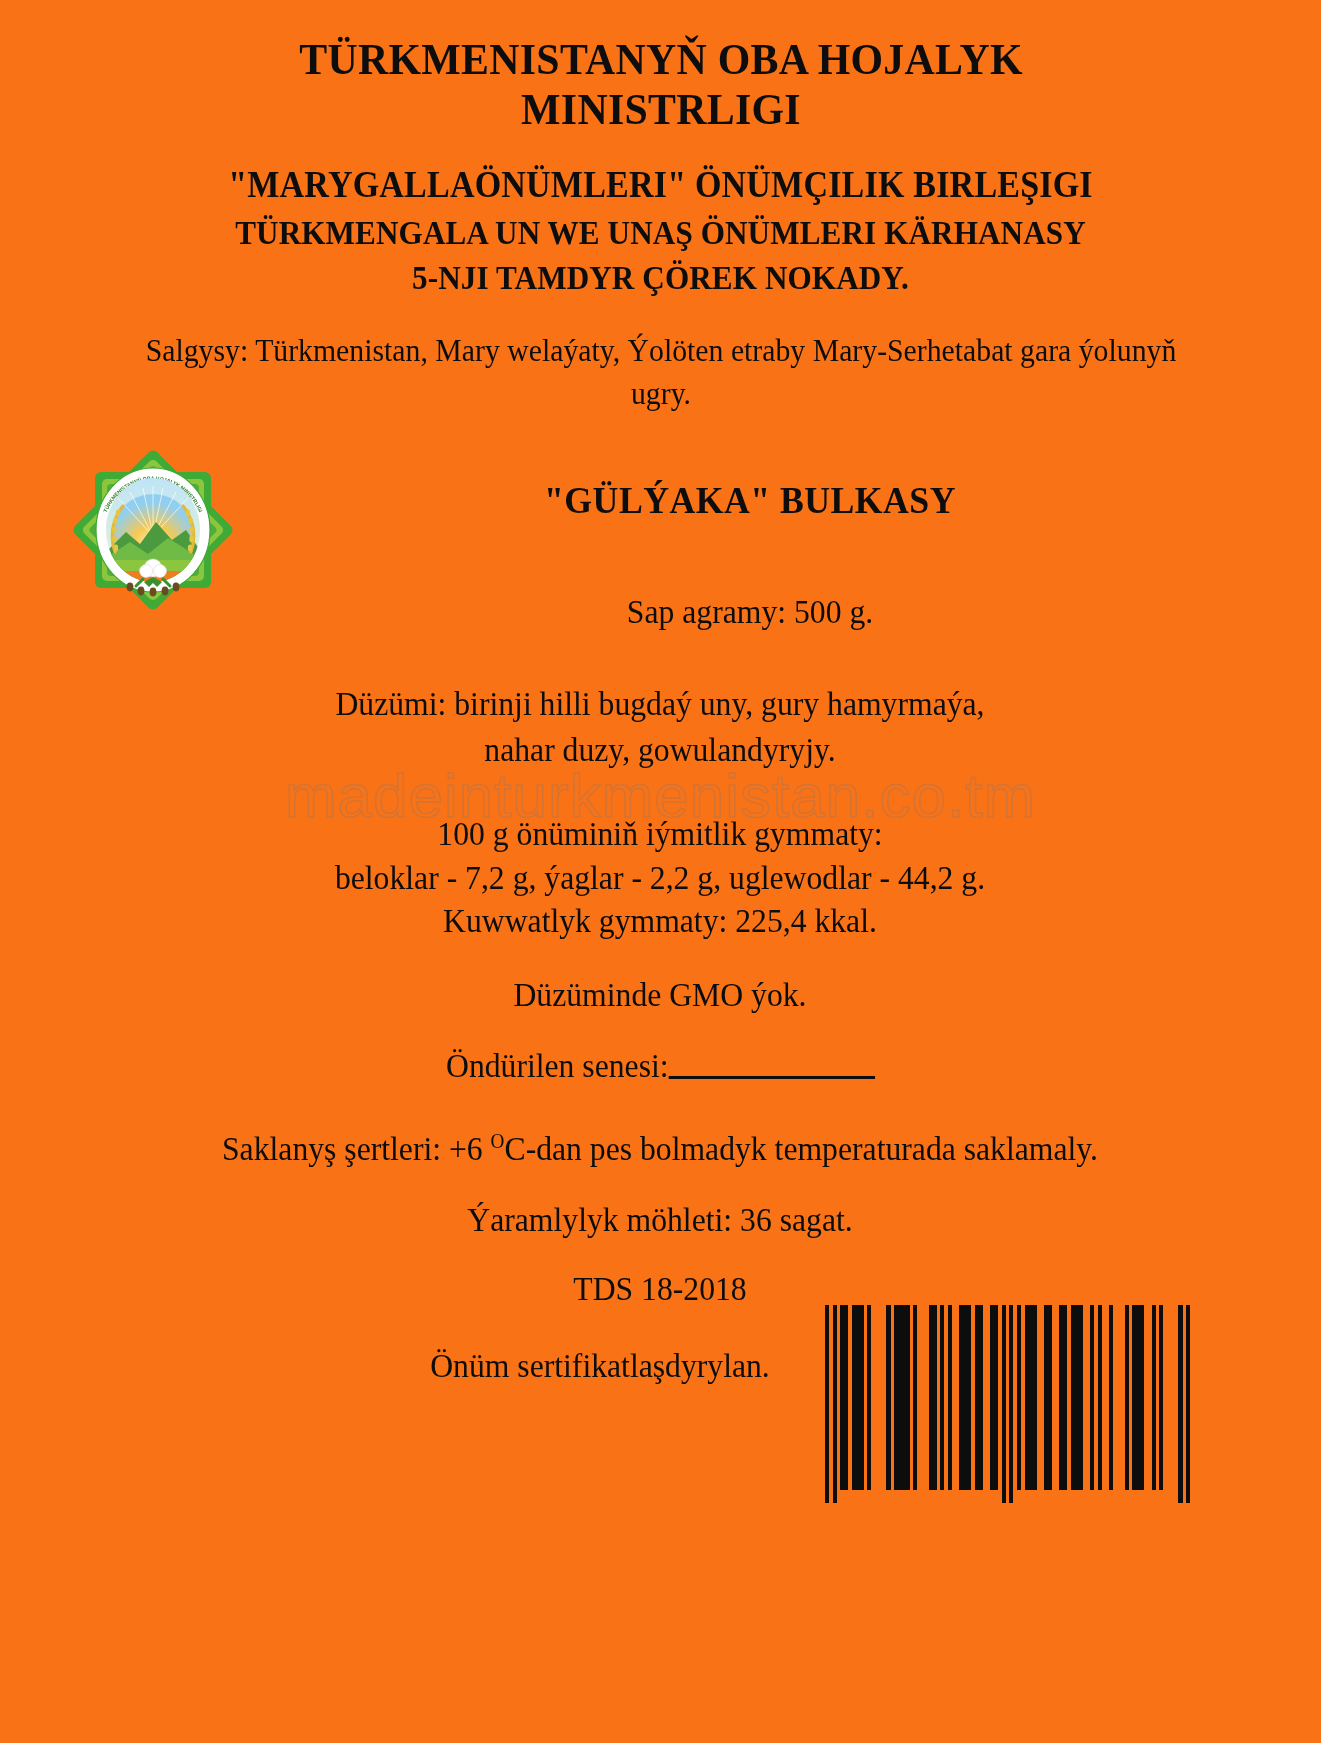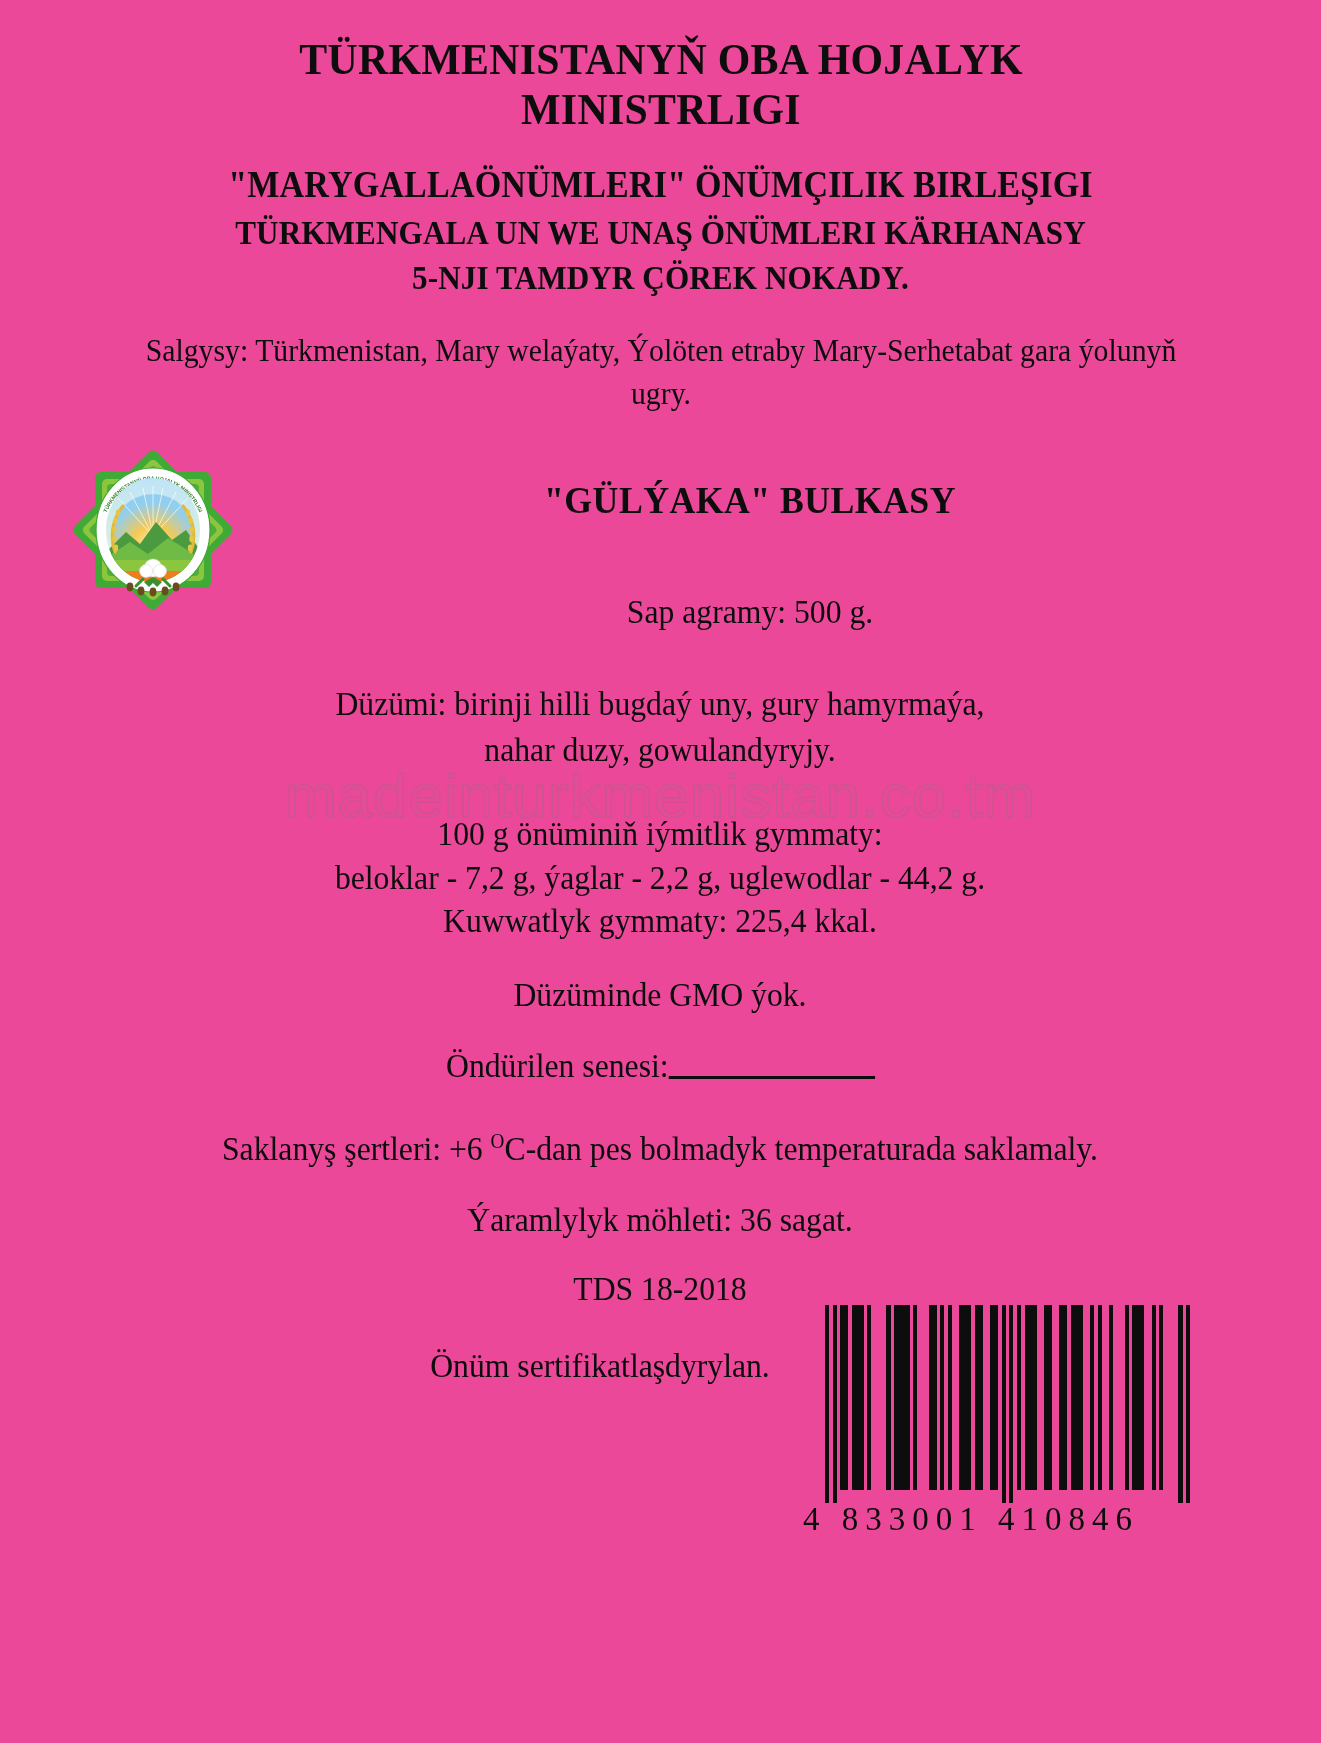--- a/index.html
+++ b/index.html
@@ -12,21 +12,21 @@
     height: 1743px;
     position: relative;
     font-family: "Liberation Serif", "DejaVu Serif", serif;
     color: #0d0d0d;
     overflow: hidden;
   }
 
   .label-sheet {
     position: absolute;
     inset: 0;
-    background: #ec4899;
+    background: #f97316;
     display: block;
   }
 
   
   .header-block {
     position: absolute;
     top: 34px;
     left: 0;
     width: 1321px;
     text-align: center;
@@ -460,18 +460,17 @@
         <span style="left:284.32px;width:4.06px;height:185px;"></span>
         <span style="left:299.68px;width:4.06px;height:185px;"></span>
         <span style="left:307.37px;width:4.06px;height:185px;"></span>
         <span style="left:311.21px;width:4.06px;height:185px;"></span>
         <span style="left:315.05px;width:4.06px;height:185px;"></span>
         <span style="left:326.58px;width:4.06px;height:185px;"></span>
         <span style="left:334.26px;width:4.06px;height:185px;"></span>
         <span style="left:353.47px;width:4.06px;height:198px;"></span>
         <span style="left:361.16px;width:4.06px;height:198px;"></span>
       </div>
-    <div class="barcode-digits">4 833001 410846</div>
   </div>
 
   <div class="watermark">madeinturkmenistan.co.tm</div>
 
 </div>
 
 </body></html>

